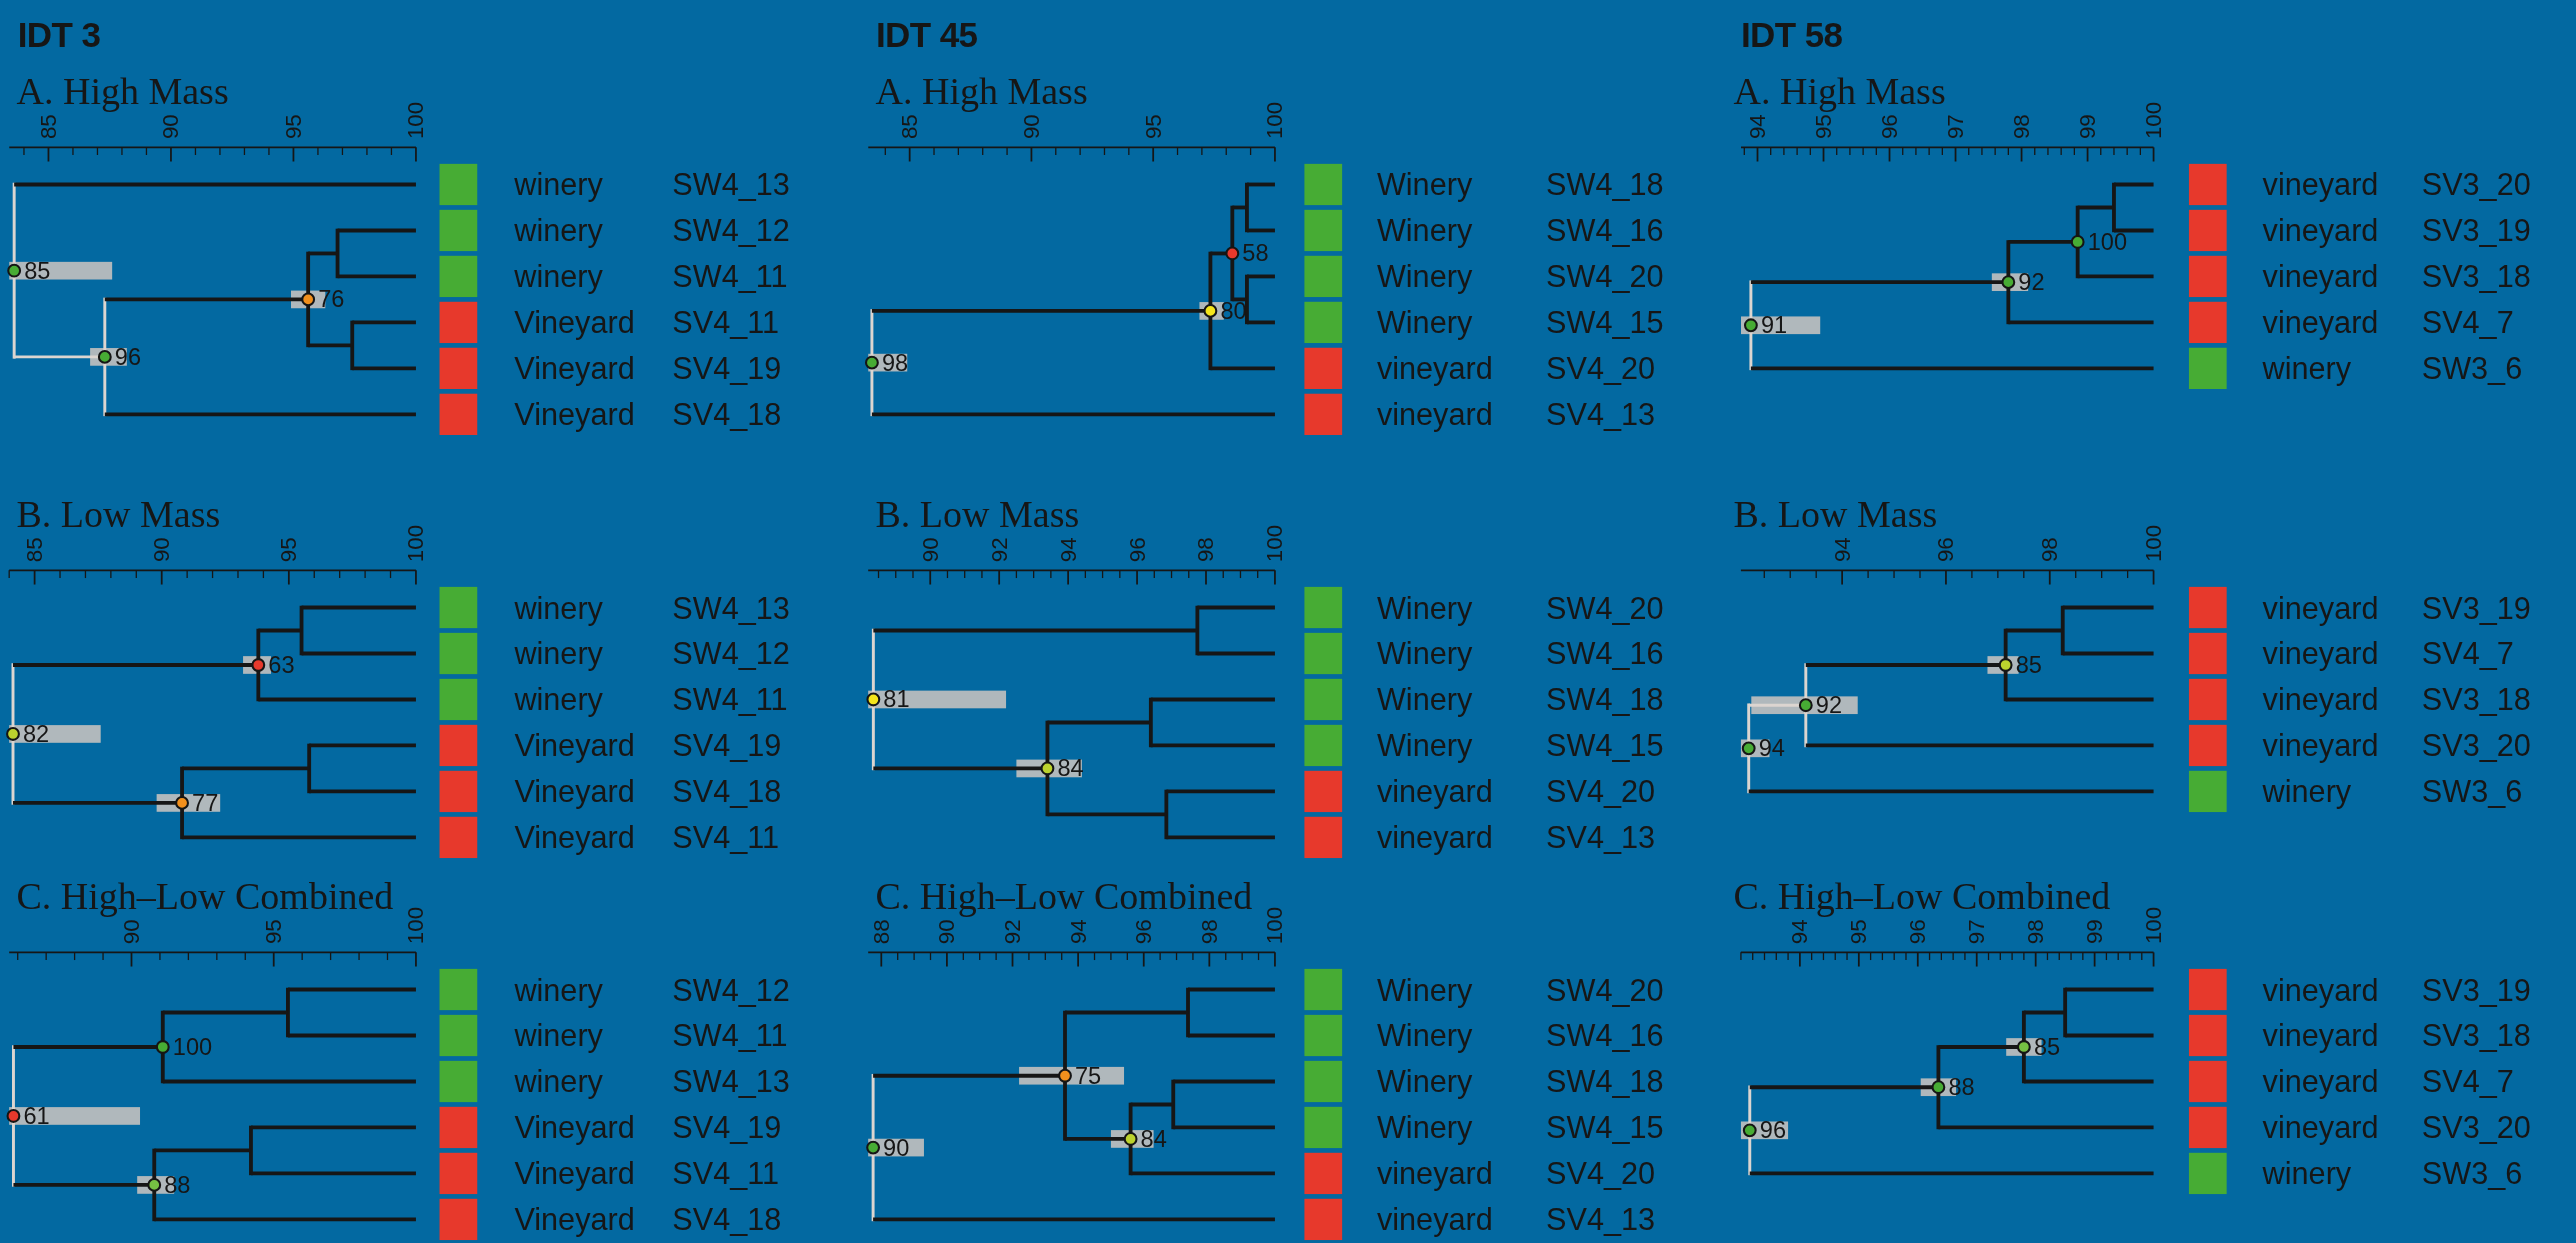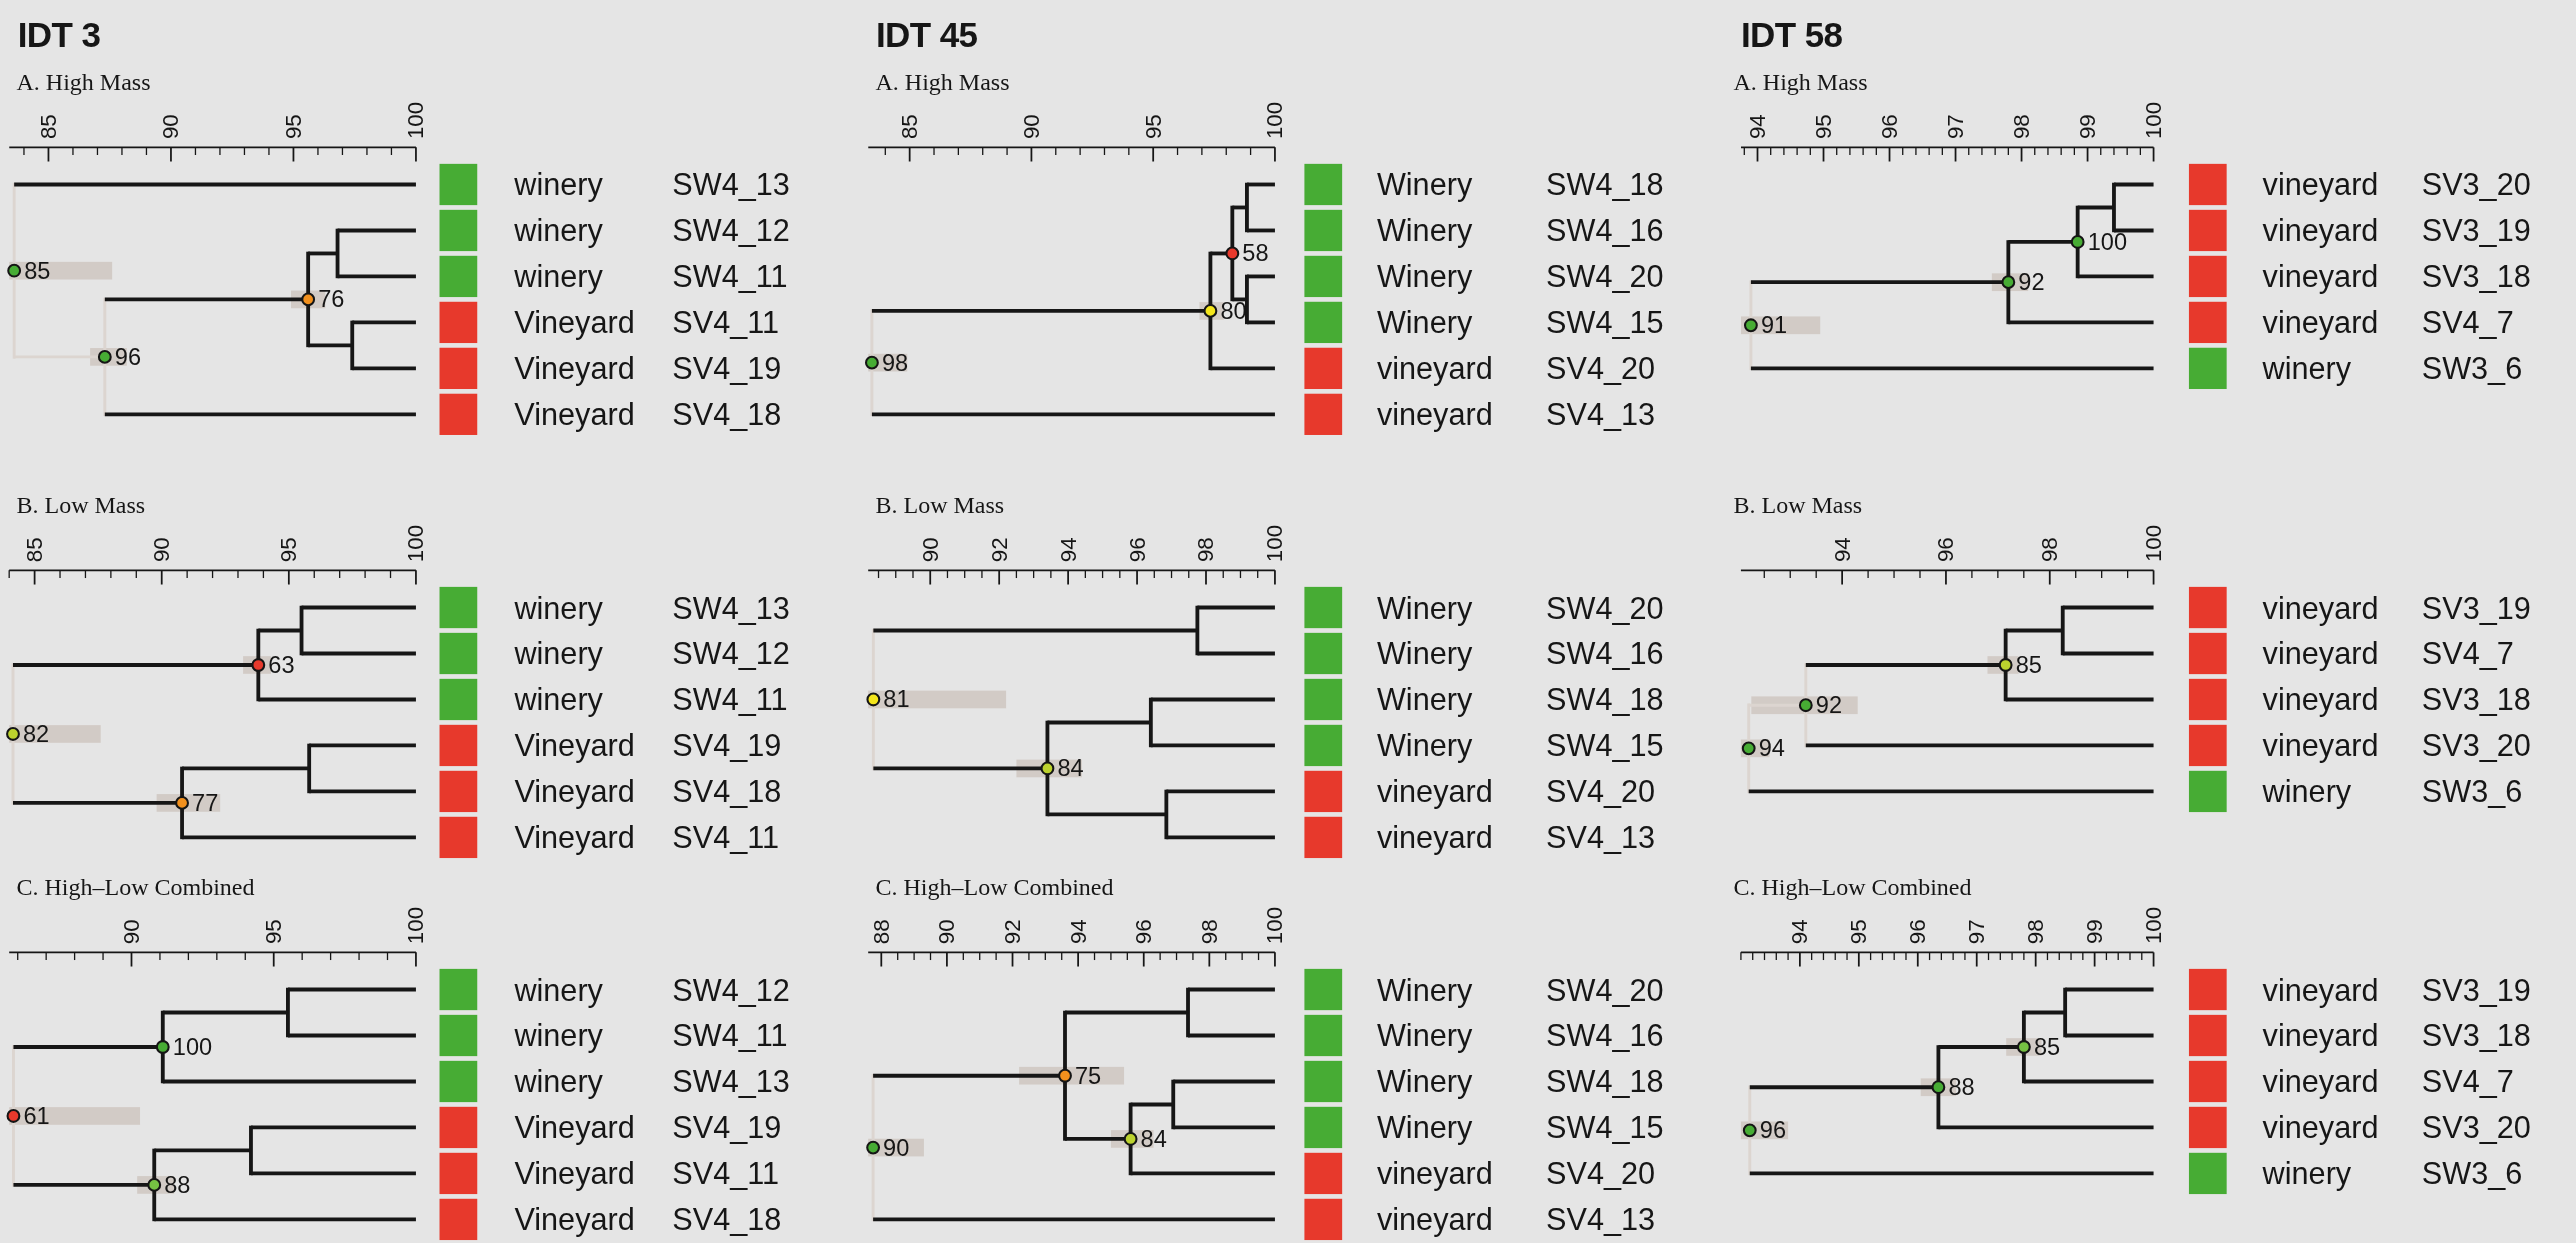--- a/index.html
+++ b/index.html
@@ -1,22 +1,22 @@
 <!DOCTYPE html>
 <html style="font-size:9.4px"><head>
 <meta charset="utf-8">
 <style>
   html,body{margin:0;padding:0;background:#ffffff;}
-  .page{position:relative;width:2576px;height:1243px;background:#e5e5e5;overflow:hidden;
+  .page{position:relative;width:2576px;height:1243px;background:#0369a1;overflow:hidden;
         font-family:"Liberation Sans",sans-serif;color:#161616;}
   .col-title{position:absolute;top:15.3px;font-size:35px;font-weight:bold;letter-spacing:-0.6px;
              font-family:"Liberation Sans",sans-serif;white-space:nowrap;}
   .panel{position:absolute;}
   .panel-label{position:absolute;left:16.5px;top:13px;font-family:"Liberation Serif",serif;
-               font-size:24px;white-space:nowrap;}
+               font-size:38px;white-space:nowrap;}
   svg.tree{position:absolute;left:0;top:0;}
 </style>
 </head>
 <body>
 
 <div class="page">
 
   <div class="col-title" style="left:17.7px">IDT 3</div>
   <div class="col-title" style="left:876px">IDT 45</div>
   <div class="col-title" style="left:1741px">IDT 58</div>

